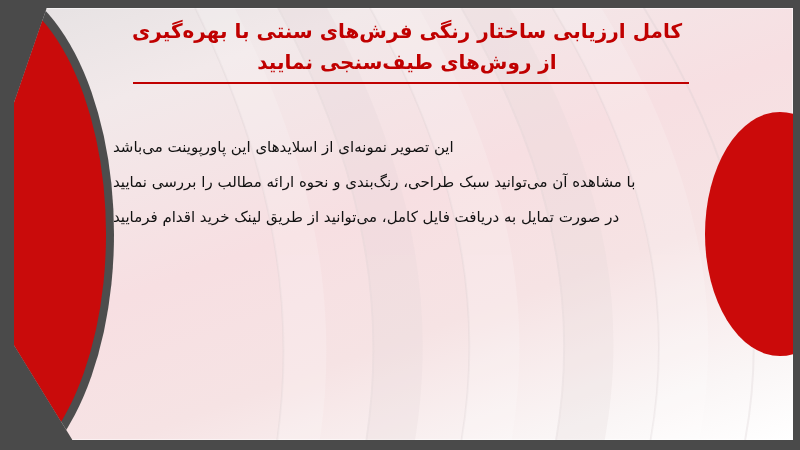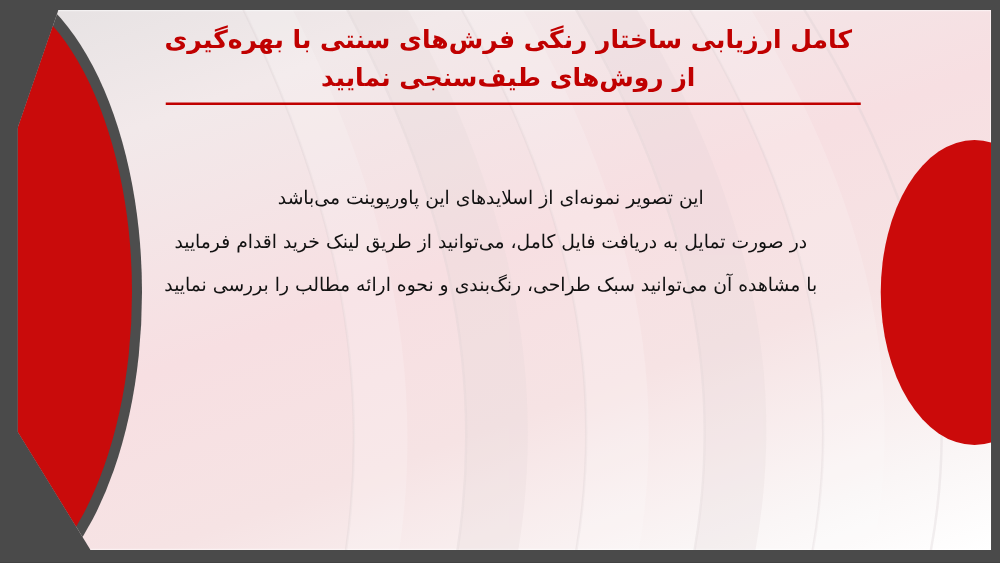--- a/index.html
+++ b/index.html
@@ -86,23 +86,23 @@
     top: 74px;
     width: 556px;
     height: 0;
     border-top: 2px solid #c00000;
   }
 
   
   .body-wrap {
     position: absolute;
     right: 120px;
-    top: 133px;
+    top: 122px;
     width: 560px;
-    text-align: center;
+    text-align: left;
     direction: rtl;
   }
   .body-line {
     color: #111111;
     font-size: 15px;
     font-weight: 400;
     line-height: 35px;
     white-space: nowrap;
   }
 </style>
@@ -139,18 +139,18 @@
     <div class="right-ellipse"></div>
 
     <div class="title-wrap">
       <div class="title-line">کامل ارزیابی ساختار رنگی فرش‌های سنتی با بهره‌گیری</div>
       <div class="title-line">از روش‌های طیف‌سنجی نمایید</div>
     </div>
     <div class="title-rule"></div>
 
     <div class="body-wrap">
       <div class="body-line">این تصویر نمونه‌ای از اسلایدهای این پاورپوینت می‌باشد</div>
+      <div class="body-line">با مشاهده آن می‌توانید سبک طراحی، رنگ‌بندی و نحوه ارائه مطالب را بررسی نمایید</div>
       <div class="body-line">در صورت تمایل به دریافت فایل کامل، می‌توانید از طریق لینک خرید اقدام فرمایید</div>
-      <div class="body-line">با مشاهده آن می‌توانید سبک طراحی، رنگ‌بندی و نحوه ارائه مطالب را بررسی نمایید</div>
     </div>
 
   </div>
 </div>
 
 </body></html>

